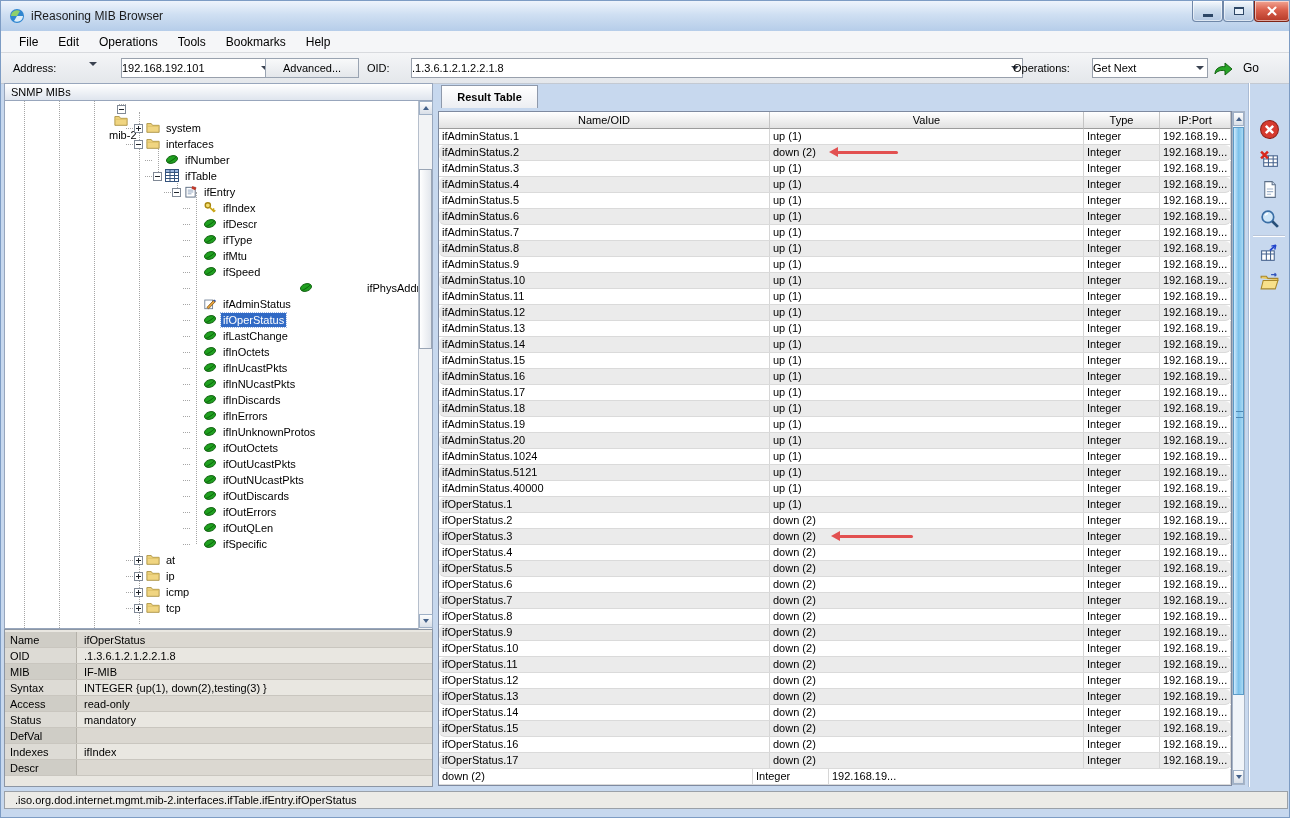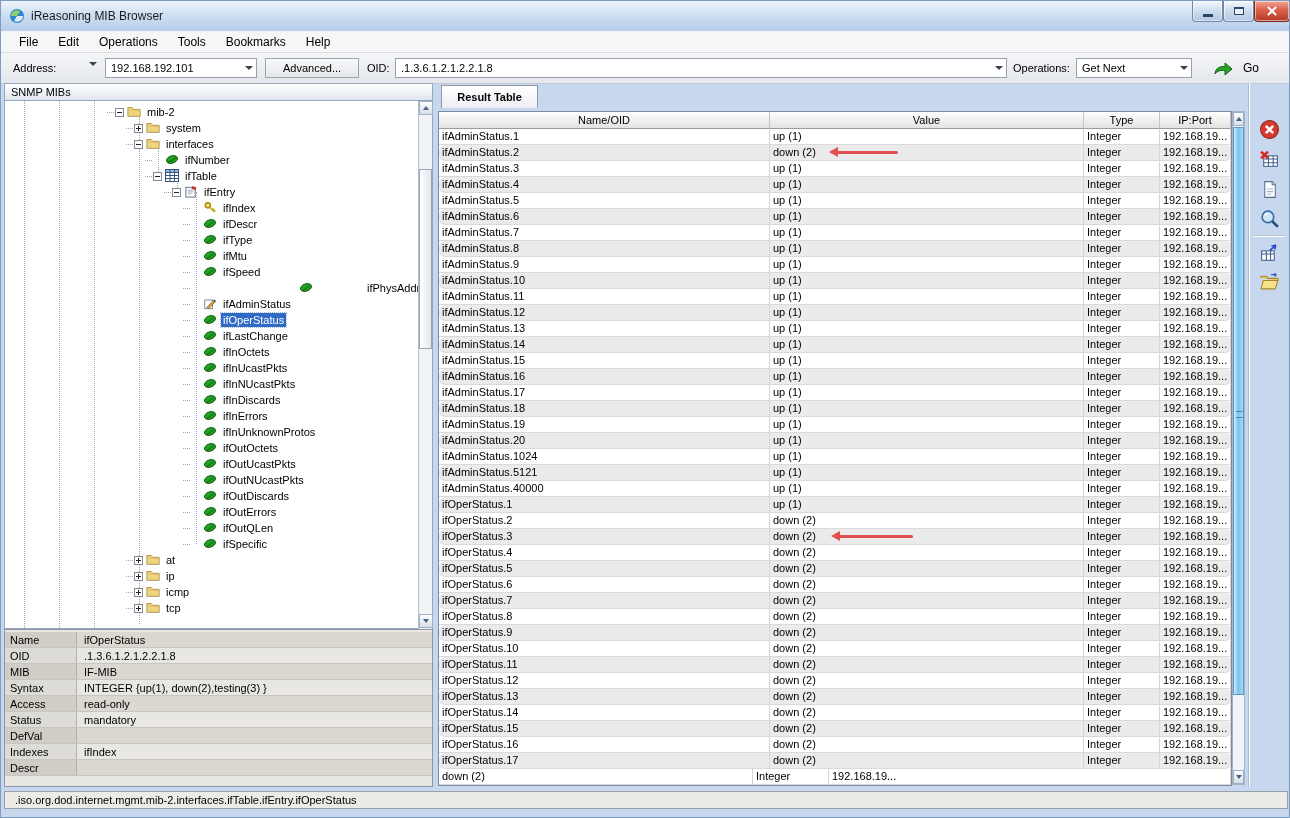--- a/index.html
+++ b/index.html
@@ -28,21 +28,21 @@
   .menubar{position:absolute;left:0;top:30px;width:100%;height:22px;background:#f5f6f8;
     border-bottom:1px solid #d8dade;display:flex;align-items:center;padding-left:8px;
     box-sizing:border-box;font-size:12px;}
   .menu-item{padding:3px 10px;cursor:default;}
 
   
   .toolbar{position:absolute;left:0;top:52px;width:100%;height:30px;
     background:linear-gradient(#f4f5f7,#e4e7eb);border-bottom:1px solid #c3c9d2;}
   .tlabel-txt{position:absolute;top:9px;font-size:11px;}
   .combo{position:absolute;top:5px;height:20px;background:#fff;border:1px solid #98a0ac;
-    display:flex;align-items:center;padding-left:5px;box-sizing:border-box;white-space:nowrap;overflow:hidden;}
+    display:flex;align-items:center;box-sizing:border-box;white-space:nowrap;overflow:hidden;margin-left:16px;}
   .combo .caret{margin-left:auto;width:14px;align-self:stretch;display:flex;align-items:center;justify-content:center;}
   .caret-shape{width:0;height:0;border-left:4px solid transparent;border-right:4px solid transparent;border-top:4px solid #3a4250;}
   .btn{position:absolute;top:5px;height:20px;background:linear-gradient(#f8f9fa,#e4e7eb);
     border:1px solid #9aa4b2;display:flex;align-items:center;justify-content:center;box-sizing:border-box;}
   .go-btn{position:absolute;top:3px;height:24px;display:flex;align-items:center;gap:9px;padding:0 6px;font-size:12px;}
   .go-btn svg{width:22px;height:18px;}
 
   
   .mibs-header{position:absolute;left:3px;top:82px;width:429px;height:18px;
     background:linear-gradient(#ffffff,#dfe5ee);border:1px solid #98a6bc;box-sizing:border-box;
@@ -196,21 +196,21 @@
   </div>
   <div class="tree-view" id="tree-view">
     <div class="guide" style="left:19px;top:0;height:527px"></div>
     <div class="guide" style="left:54px;top:0;height:527px"></div>
     <div class="guide" style="left:89px;top:0;height:527px"></div>
     <div class="guide" style="left:134px;top:11px;height:512px"></div>
     <div class="guide" style="left:153px;top:43px;height:32px"></div>
     <div class="guide" style="left:172px;top:75px;height:16px"></div>
     <div class="guide" style="left:191px;top:91px;height:352px"></div>
     <div id="tree-rows">
-        <div class="tree-row" style="top: 3px; left: 102px;">
+        <div class="tree-row" style="top: 3px; left: 102px; flex-direction: column;">
           <span class="stub"></span>
           <span class="expander">
             <span class="h"></span>
           </span>
           <span class="ticon">
             <svg viewBox="0 0 16 14">
               <path d="M1 4.5V2.5h5l1.5 2H15v8H1z" fill="#f0d581" stroke="#a98f3e"></path>
               <path d="M1 5.5h14" stroke="#d9bd62"></path>
             </svg>
           </span>

